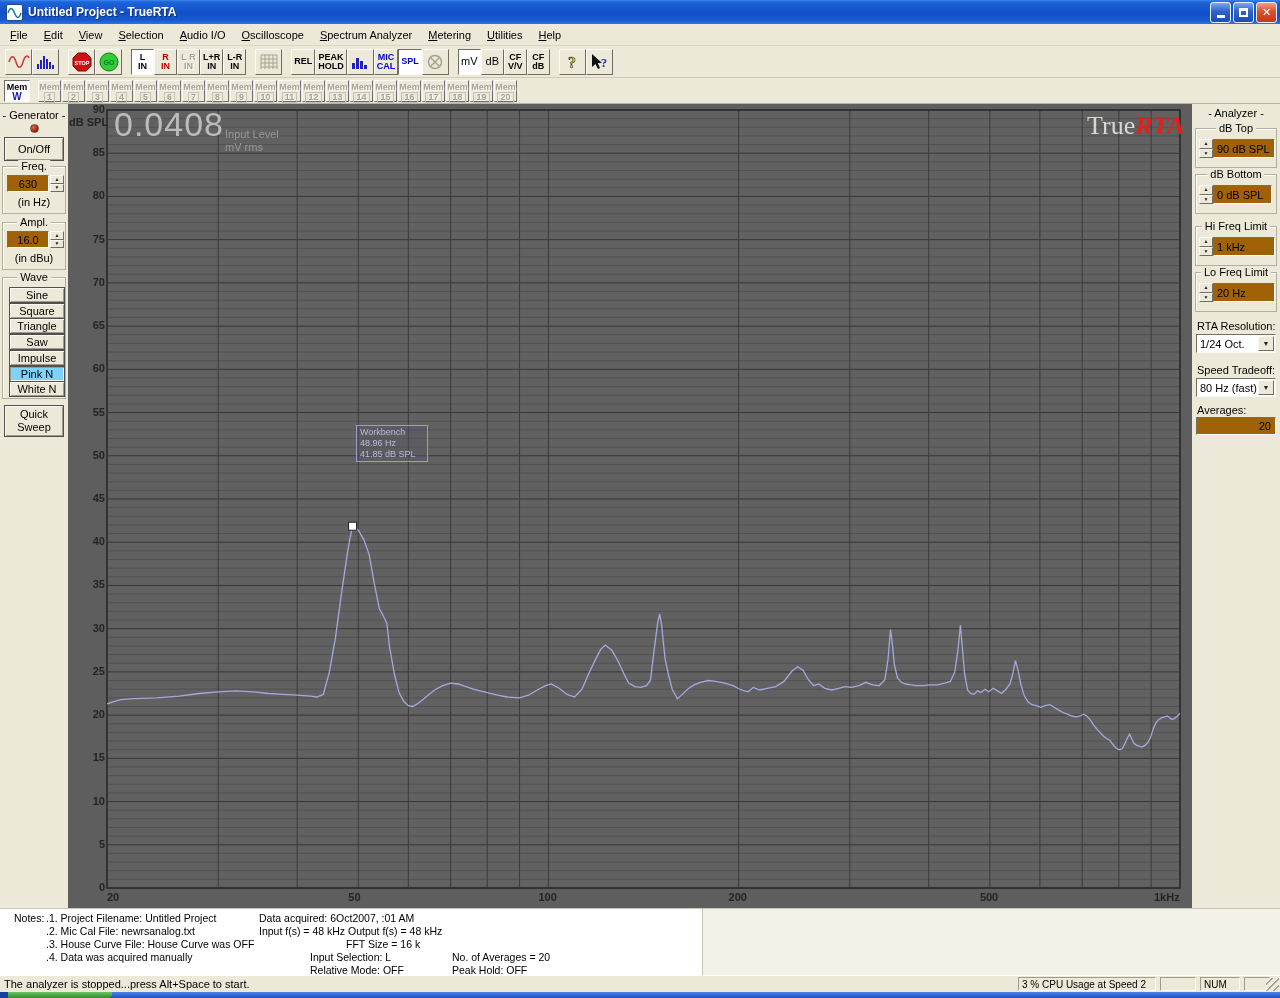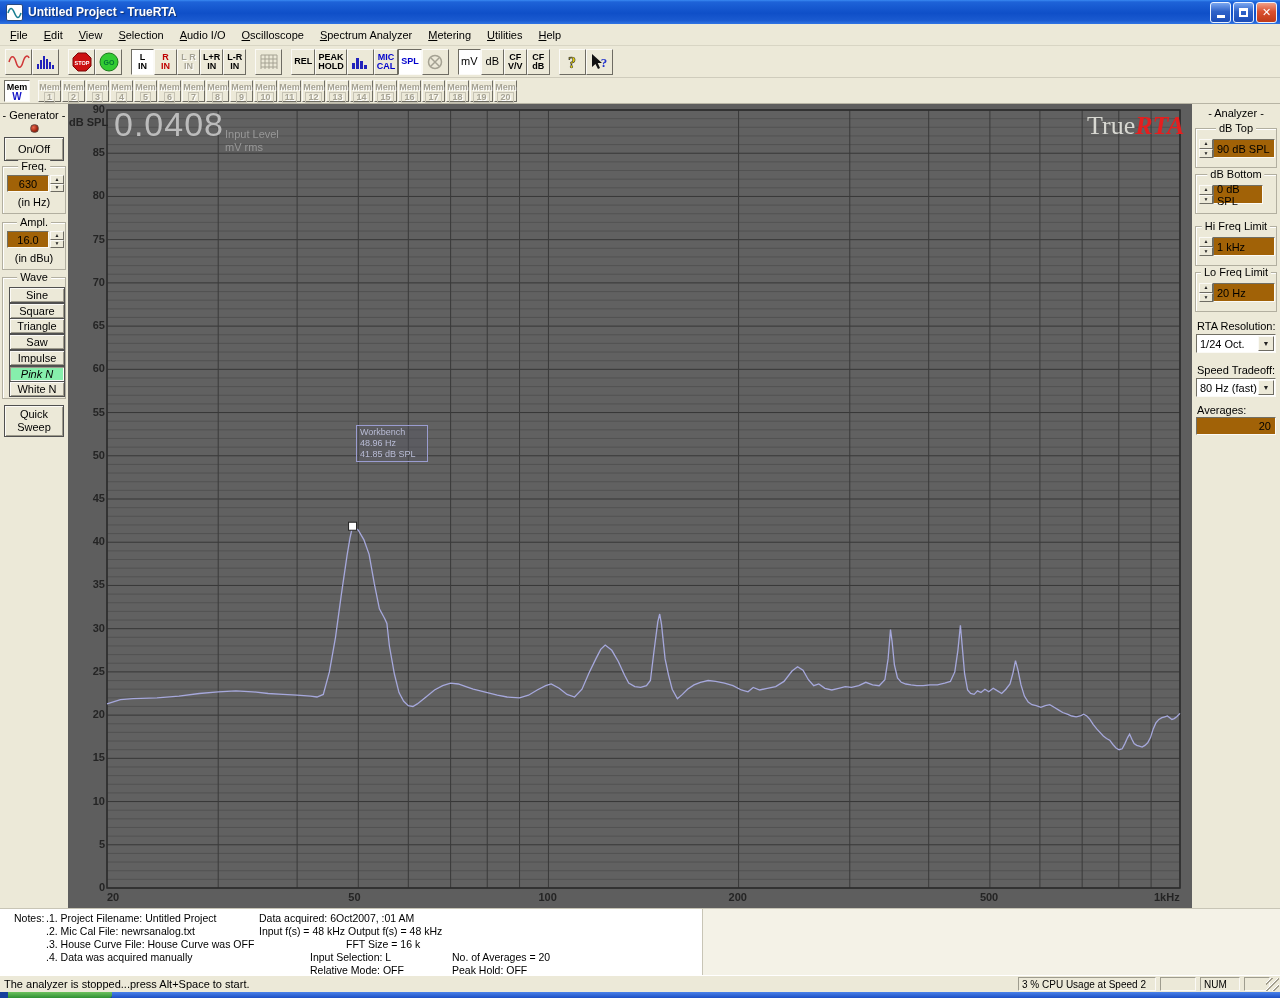--- a/index.html
+++ b/index.html
@@ -62,21 +62,21 @@
   .group { position:absolute; border:1px solid #b2afa0; box-shadow:inset 1px 1px 0 #fff; }
   .group-label { position:absolute; top:-7px; left:50%; transform:translateX(-50%); background:#ece9d8;
     padding:0 3px; font-size:11px; white-space:nowrap; }
   .field { background:#a16207; border:1px solid; border-color:#716f64 #fbfaf6 #fbfaf6 #716f64; font-size:11px;
     display:flex; align-items:center; }
   .spin { width:14px; display:flex; flex-direction:column; }
   .spin div { flex:1; background:#ece9d8; border:1px solid; border-color:#fbfaf6 #6e6c63 #6e6c63 #fbfaf6;
     font-size:5px; line-height:5px; display:flex; align-items:center; justify-content:center; color:#222; }
   .unit-label { position:absolute; width:100%; text-align:center; font-size:11px; }
   .wave-btn { position:absolute; left:6px; width:56px; height:16px; font-size:11px; }
-  .wave-btn.pressed { background:#86efac; box-shadow:inset 1px 1px 0 #9e9b8c, inset -1px -1px 0 #fbfaf6;font-style:italic; }
+  .wave-btn.pressed { background:#7dd3fc; box-shadow:inset 1px 1px 0 #9e9b8c, inset -1px -1px 0 #fbfaf6; }
   .combo { position:absolute; height:19px; background:#fff; border:1px solid; border-color:#716f64 #fbfaf6 #fbfaf6 #716f64;
     display:flex; align-items:center; }
   .combo-val { flex:1; padding-left:3px; font-size:11px; }
   .combo-btn { width:16px; height:15px; margin-right:1px; background:#ece9d8; border:1px solid;
     border-color:#fbfaf6 #6e6c63 #6e6c63 #fbfaf6; font-size:7px; display:flex; align-items:center; justify-content:center; color:#222; }
   .side-label { position:absolute; left:5px; font-size:11px; }
 
   
   .chart-panel { position:absolute; left:68px; top:104px; width:1124px; height:804px; background:#5e5e5e; }
   .chart-panel svg { position:absolute; left:0; top:0; }
@@ -505,21 +505,21 @@
     </div>
     <div class="field" style="position:absolute; left:17px; top:10px; width:62px; height:19px; padding-left:3px;">90 dB SPL</div>
   </div>
 
   <div class="group" style="left:3px; top:70px; width:82px; height:40px;">
     <span class="group-label">dB Bottom</span>
     <div class="spin" style="position:absolute; left:3px; top:10px; height:19px;">
       <div>▲</div>
         <div>▼</div>
     </div>
-    <div class="field" style="position:absolute; left:17px; top:10px; width:50px; height:19px; padding-left:3px;">0 dB SPL</div>
+    <div class="field" style="position:absolute; left:17px; top:10px; width:59px; height:19px; padding-left:3px;">0 dB SPL</div>
   </div>
 
   <div class="group" style="left:3px; top:122px; width:82px; height:40px;">
     <span class="group-label">Hi Freq Limit</span>
     <div class="spin" style="position:absolute; left:3px; top:10px; height:19px;">
       <div>▲</div>
         <div>▼</div>
     </div>
     <div class="field" style="position:absolute; left:17px; top:10px; width:62px; height:19px; padding-left:3px;">1 kHz</div>
   </div>

